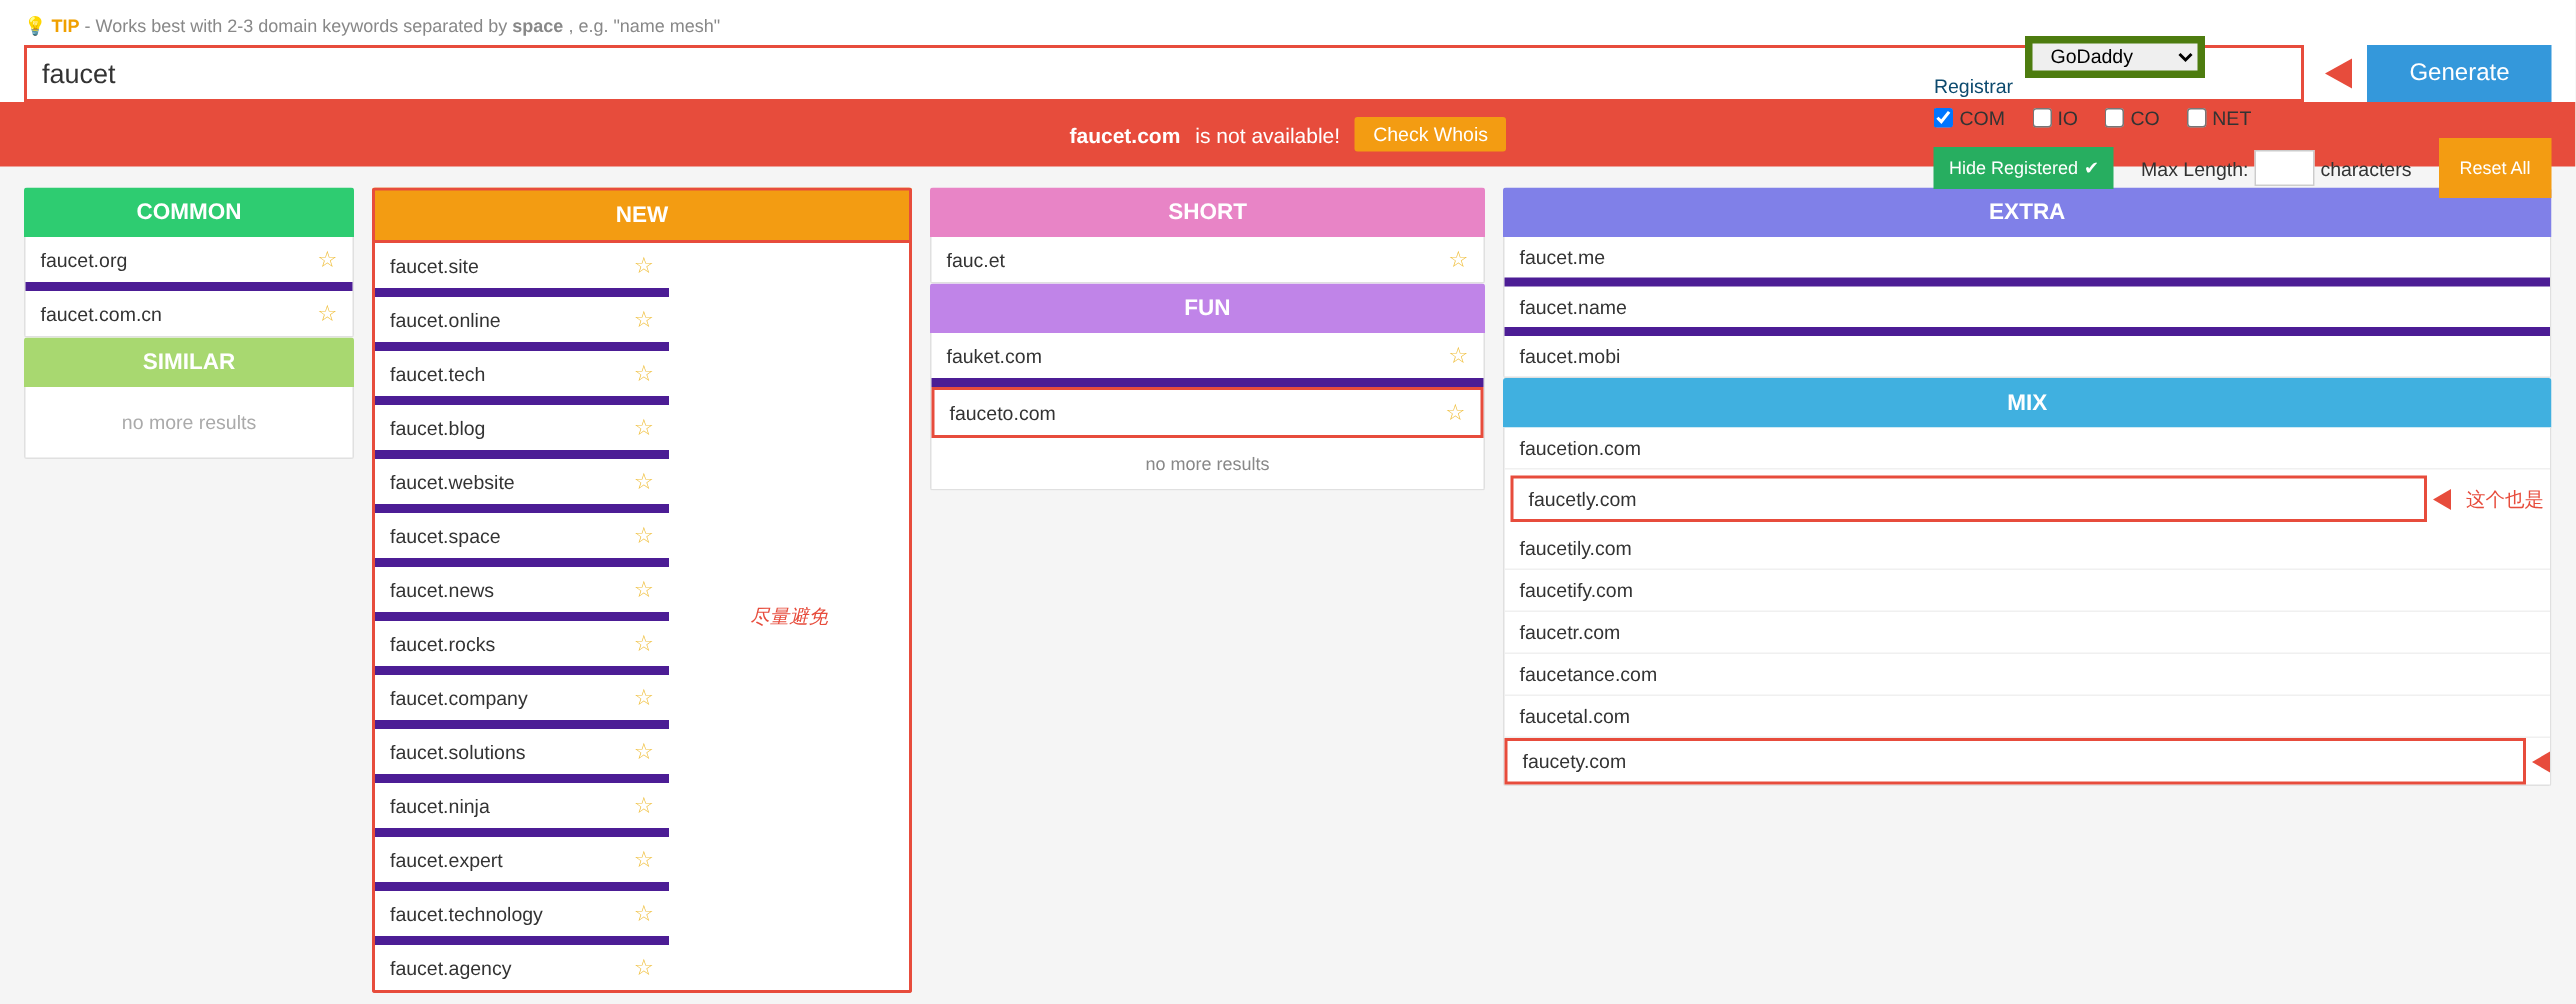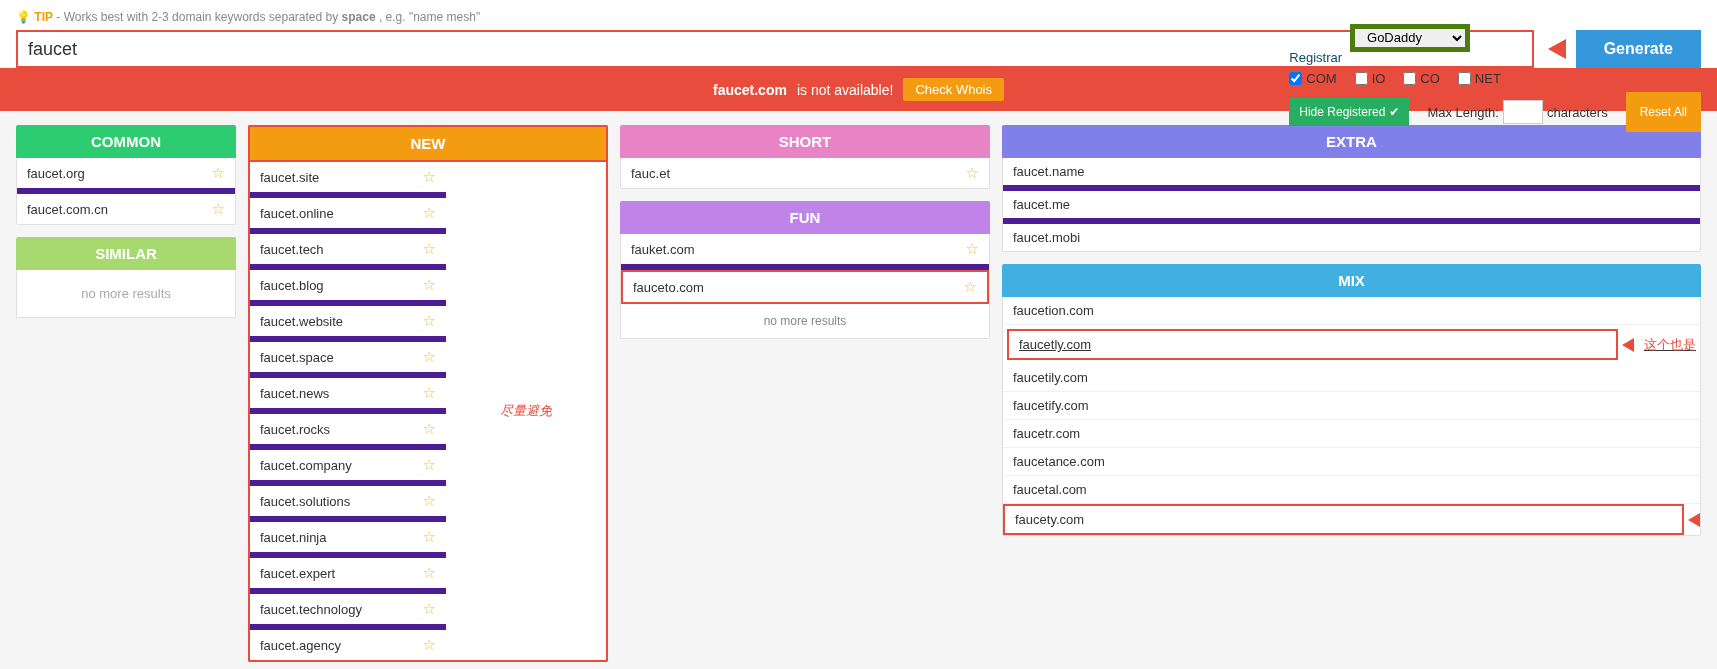--- a/index.html
+++ b/index.html
@@ -30,21 +30,21 @@
     }
 
     .generate-btn {
       background: #3498db;
       color: #fff;
       border: none;
       height: 38px;
       padding: 0 28px;
       font-size: 16px;
       cursor: pointer;
-      font-weight: bold;
+      font-weight: normal;
     }
 
     .arrow-indicator {
       width: 0; height: 0;
       border-top: 10px solid transparent;
       border-bottom: 10px solid transparent;
       border-right: 18px solid #e74c3c;
       display: inline-block;
       margin-left: 4px;
     }
@@ -141,21 +141,20 @@
 
     .main-content {
       display: flex;
       gap: 12px;
       padding: 14px 16px;
     }
 
     .column {
       display: flex;
       flex-direction: column;
-      gap: 12px;
     }
 
     .col-1 { width: 220px; min-width: 200px; }
     .col-2 { width: 360px; min-width: 340px; }
     .col-3 { width: 370px; min-width: 340px; }
     .col-4 { flex: 1; min-width: 200px; }
 
     .card {
       border-radius: 2px;
       overflow: hidden;
@@ -470,37 +469,37 @@
         
       </div>
     </div>
   </div>
 
   <div class="column col-4">
     <div class="card">
       <div class="card-header extra-header">EXTRA</div>
       <div class="card-body">
         <div class="domain-item">
+          <span>faucet.me</span>
+        </div>
+        <div class="domain-item">
           <span>faucet.name</span>
-        </div>
-        <div class="domain-item">
-          <span>faucet.me</span>
         </div>
         <div class="domain-item">
           <span>faucet.mobi</span>
         </div>
       </div>
     </div>
     <div class="card">
       <div class="card-header mix-header">MIX</div>
       <div class="card-body">
         <div class="mix-item-normal">
           <span>faucetion.com</span>
         </div>
-        <div style="display:flex; align-items:center; padding:4px;text-decoration:underline;">
+        <div style="display:flex; align-items:center; padding:4px;">
           <div class="domain-row-highlight" style="flex:1; border:2px solid #e74c3c; display:flex; align-items:center; justify-content:space-between; padding:6px 10px;">
             <span>faucetly.com</span>
           </div>
           <div style="display:flex; align-items:center; margin-left:4px;">
             <span style="display:inline-block;width:0;height:0;border-top:7px solid transparent;border-bottom:7px solid transparent;border-right:12px solid #e74c3c;"></span>
             <span class="faucetly-annotation">这个也是</span>
           </div>
         </div>
         <div class="mix-item-normal">
           <span>faucetily.com</span>

